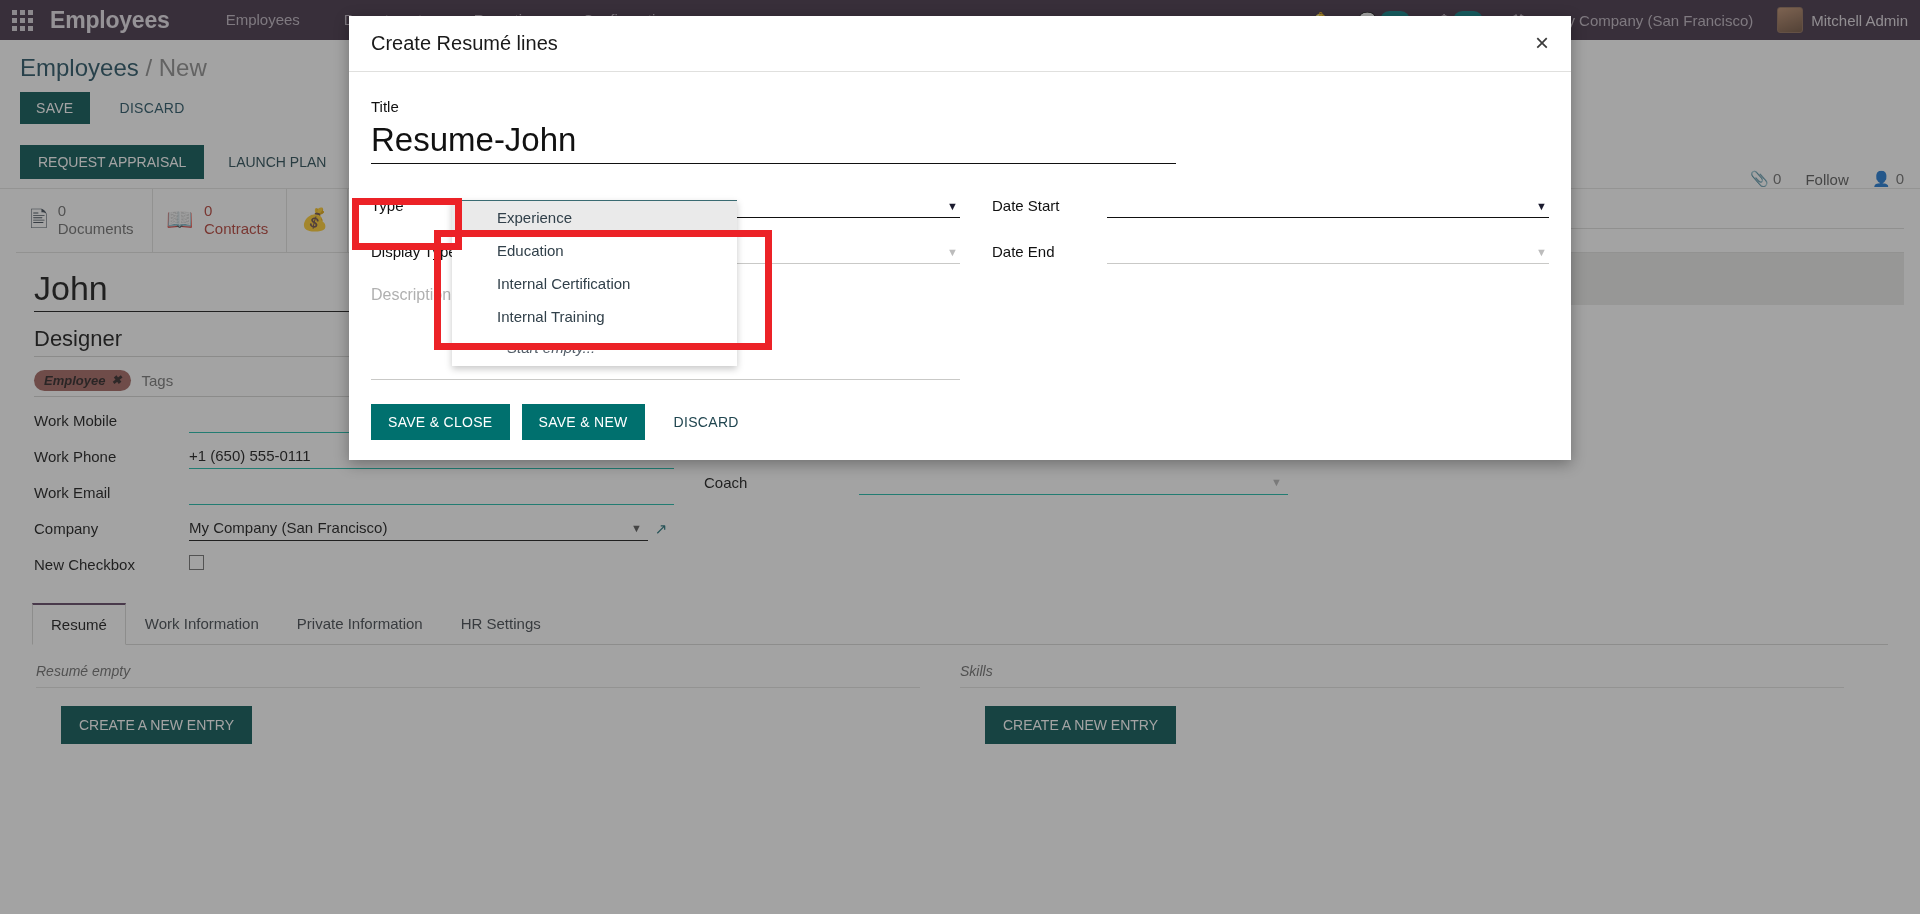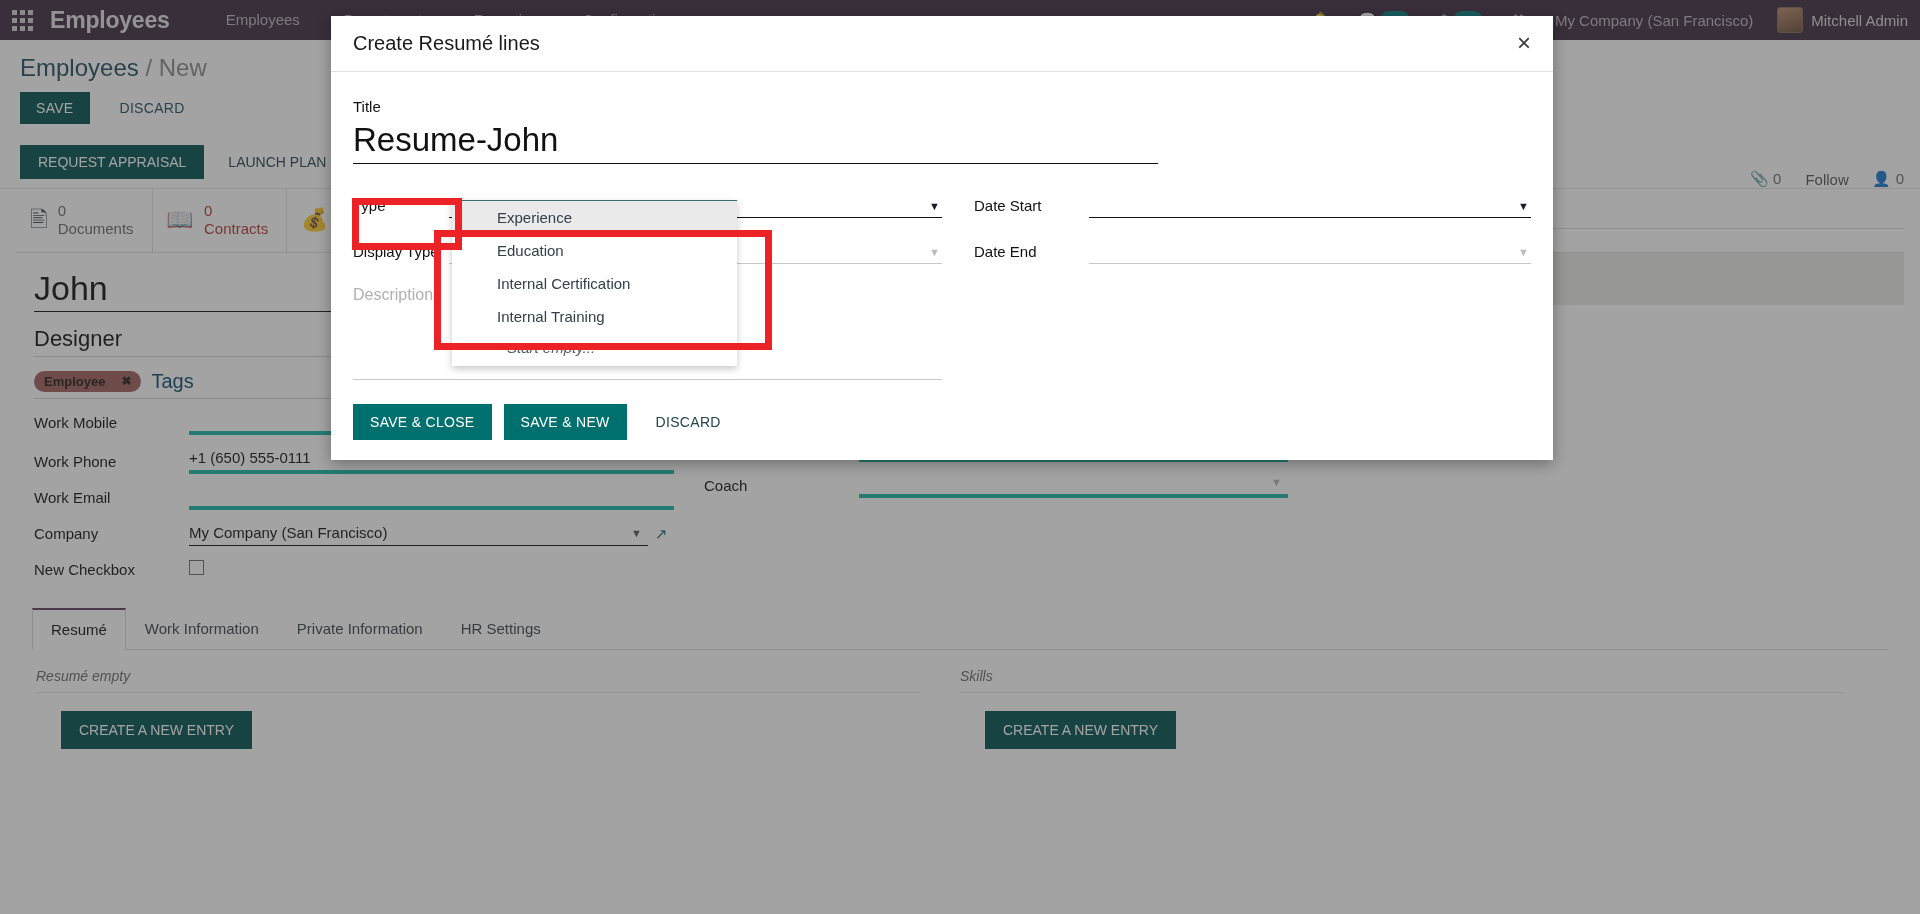--- a/index.html
+++ b/index.html
@@ -103,30 +103,30 @@
   .emp-job {
     font-size: 22px; color: #111; border-bottom: 1px solid #d3d3d1;
     width: 600px; margin-top: 14px; padding-bottom: 4px;
   }
   .tagrow {
     display: flex; align-items: center; width: 600px; margin-top: 13px;
     border-bottom: 1px solid #d3d3d1; padding-bottom: 5px; position: relative;
   }
   .tag {
     background: #a0615c; color: #231b1b; font-size: 13px; font-weight: bold;
-    border-radius: 11px; padding: 3px 10px 3px 10px; display: flex; align-items: center; gap: 16px;
+    border-radius: 11px; padding: 3px 10px 3px 10px; display: flex; align-items: center; gap: 6px; font-style: italic;
   }
   .tag .x { font-size: 12px; color: #2a1f1f; cursor: pointer; }
-  .tag-ph { font-size: 20px; color: #0c4a6e; margin-left: 10px; text-align: right; }
+  .tag-ph { font-size: 15px; color: #737373; margin-left: 10px; text-align: right; }
   .tagrow .caret { position: absolute; right: 4px; color: #9b9b9b; font-size: 11px; }
 
   .frow { display: flex; align-items: flex-end; margin-top: 14px; }
   .flabel { width: 155px; font-size: 15px; color: #111; padding-bottom: 4px; }
   .finput {
-    flex: 1; border-bottom: 4px solid #14b8a6; min-height: 22px;
+    flex: 1; border-bottom: 1px solid #14b8a6; min-height: 22px;
     font-size: 15px; color: #111; padding-bottom: 4px; position: relative;
   }
   .finput.strong { border-bottom: 1px solid #111; }
   .finput .caret { position: absolute; right: 6px; bottom: 6px; color: #555; font-size: 11px; }
   .finput .caret.dim { color: #b5b5b5; }
   .ext-link { width: 26px; text-align: center; color: #1f6f77; font-size: 15px; padding-bottom: 3px; }
   .chk { width: 15px; height: 15px; border: 1px solid #6d6d6d; background: #fff; display:inline-block; }
 
   
   .notebook { margin: 26px 16px 0 16px; }
@@ -160,21 +160,21 @@
   .msg-box { margin-top: 16px; background: #e9e9e7; height: 52px; width: 100%; }
 
   
   .overlay {
     position: absolute; top: 0; left: 0; width: 1920px; height: 914px;
     background: rgba(51,51,51,.45); z-index: 20;
   }
 
   
   .modal {
-    position: absolute; top: 16px; left: 331px; width: 1222px;
+    position: absolute; top: 16px; left: 349px; width: 1222px;
     background: #fff; z-index: 30;
     box-shadow: 0 4px 14px rgba(0,0,0,.32);
   }
   .modal-head {
     display: flex; align-items: center;
     padding: 16px 22px; border-bottom: 1px solid #e0e0de;
   }
   .modal-title { font-size: 20px; color: #1a1a1a; }
   .modal-x {
     margin-left: auto; font-size: 24px; color: #3b3b3b; line-height: .6;

